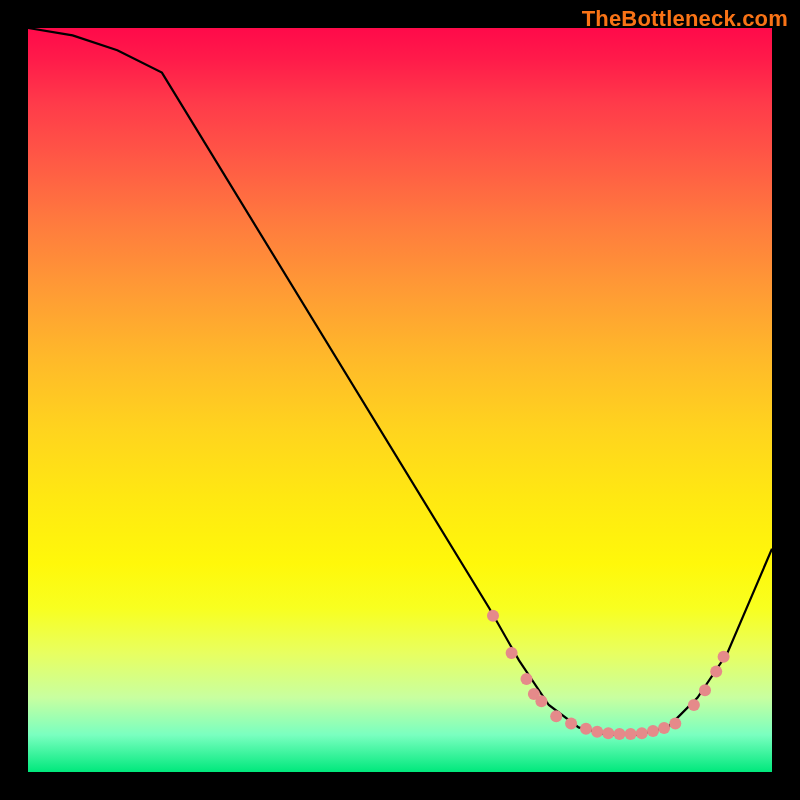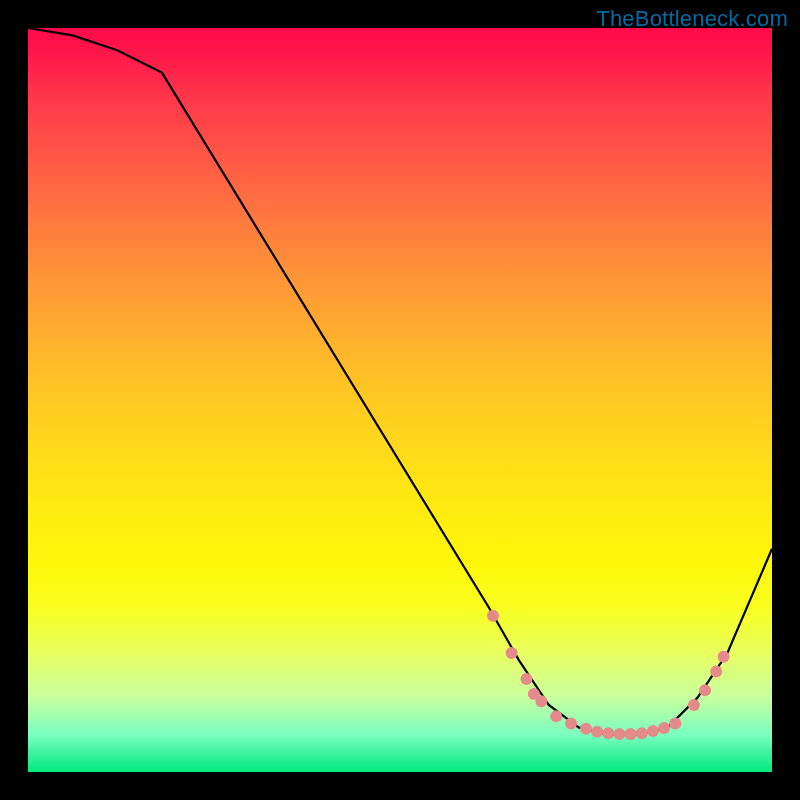--- a/index.html
+++ b/index.html
@@ -8,23 +8,23 @@
     height: 800px;
     background: #000;
     position: relative;
     font-family: Arial, Helvetica, sans-serif;
     overflow: hidden;
   }
   .watermark {
     position: absolute;
     top: 6px;
     right: 12px;
-    color: #0369a1;
+    color: #f97316;
     font-size: 22px;
-    font-weight: 400;
+    font-weight: 700;
     z-index: 30;
     letter-spacing: 0.2px;
   }
   .plot-area {
     position: absolute;
     left: 28px;
     top: 28px;
     width: 744px;
     height: 744px;
     overflow: hidden;

